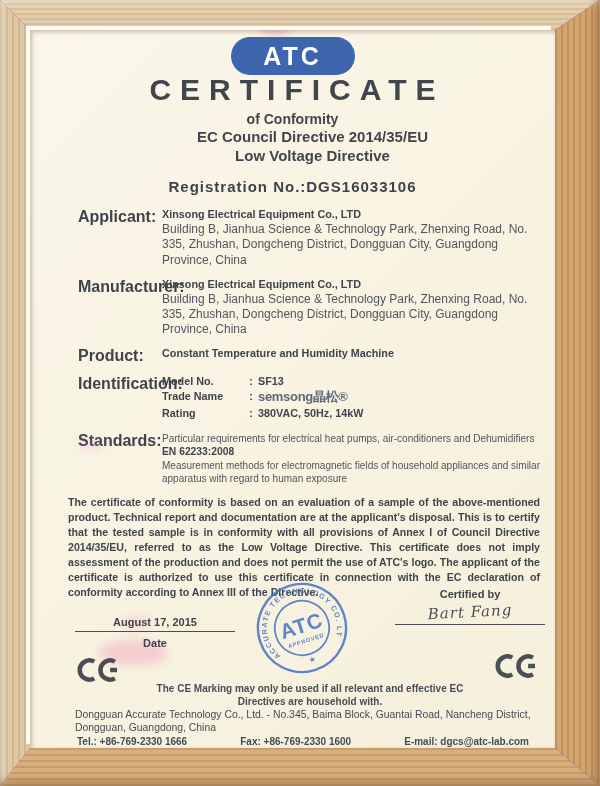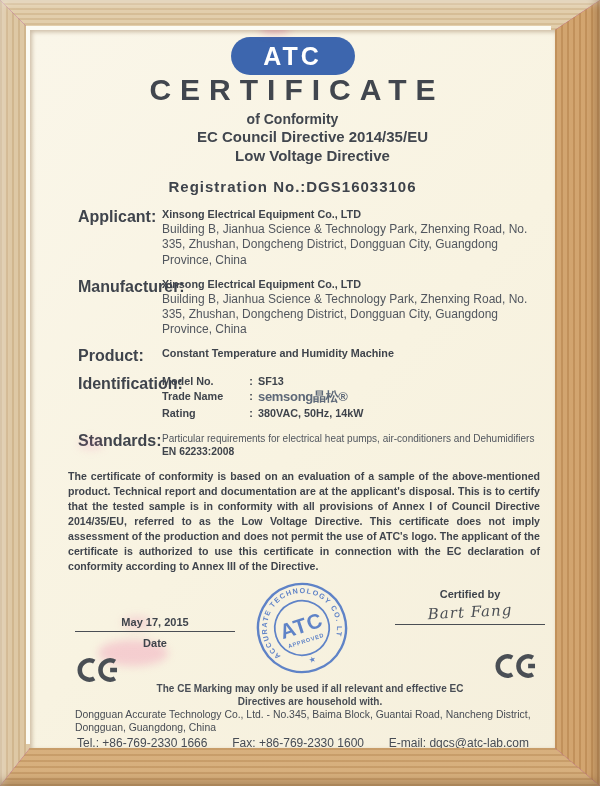--- a/index.html
+++ b/index.html
@@ -74,21 +74,21 @@
   .date-val{font-size:11px;font-weight:bold;color:#3f444c;padding-bottom:3px;border-bottom:1.4px solid #4a4e54;}
   .date-lab{margin-top:5px;font-size:11px;font-weight:bold;color:#3f444c;}
   .stamp-wrap{position:absolute;left:179px;top:2px;width:96px;height:96px;transform:rotate(-18deg);opacity:.88;}
   .ce{position:absolute;width:46px;height:32px;}
   .ce-left{left:2px;top:76px;}
   .ce-right{right:4px;top:72px;}
   .ce-note{position:absolute;left:50%;transform:translateX(-50%);top:104px;width:310px;
     text-align:center;font-size:10px;font-weight:bold;color:#484d55;line-height:1.3;}
   .f-addr{position:absolute;left:0;right:6px;top:130px;font-size:10.4px;font-weight:normal;color:#474c54;line-height:1.25;}
   .contacts{position:absolute;left:2px;right:16px;top:158px;display:flex;justify-content:space-between;
-    font-size:12px;font-weight:normal;color:#474c54;}
+    font-size:10px;font-weight:bold;color:#474c54;}
 </style>
 </head>
 <body>
 
 <div class="scene">
   <div class="frame frame-top"></div>
   <div class="frame frame-left"></div>
   <div class="frame frame-right"></div>
   <div class="frame frame-bottom"></div>
 
@@ -153,36 +153,37 @@
             <div class="subval">380VAC, 50Hz, 14kW</div>
           </div>
         </div>
       </div>
 
       <div class="row">
         <div class="flabel">Standards:</div>
         <div>
           <div class="stline">Particular requirements for electrical heat pumps, air-conditioners and Dehumidifiers</div>
           <div class="stline b">EN 62233:2008</div>
+          <div class="stline">Measurement methods for electromagnetic fields of household appliances and similar apparatus with regard to human exposure</div>
         </div>
       </div>
     </div>
 
     <div class="paragraph">The certificate of conformity is based on an evaluation of a sample of the above-mentioned product. Technical report and documentation are at the applicant's disposal. This is to certify that the tested sample is in conformity with all provisions of Annex I of Council Directive 2014/35/EU, referred to as the Low Voltage Directive. This certificate does not imply assessment of the production and does not permit the use of ATC's logo. The applicant of the certificate is authorized to use this certificate in connection with the EC declaration of conformity according to Annex III of the Directive.</div>
 
     <div class="bottom">
 
       <div class="certified">
         <div class="clabel">Certified by</div>
         <div class="signature">Bart Fang</div>
         <div class="sig-line"></div>
       </div>
 
       <div class="date-block">
-        <div class="date-val">May 17, 2015</div>
+        <div class="date-val">August 17, 2015</div>
         <div class="date-lab">Date</div>
       </div>
 
       <div class="stamp-wrap">
         <svg viewBox="0 0 120 120" width="96" height="96">
           <defs>
             <path id="ringPath" d="M 24 85 A 43.8 43.8 0 1 1 96 85" fill="none"></path>
           </defs>
           <circle cx="60" cy="60" r="55" fill="none" stroke="#4b74c4" stroke-width="3"></circle>
           <circle cx="60" cy="60" r="34" fill="none" stroke="#4b74c4" stroke-width="2.2"></circle>

